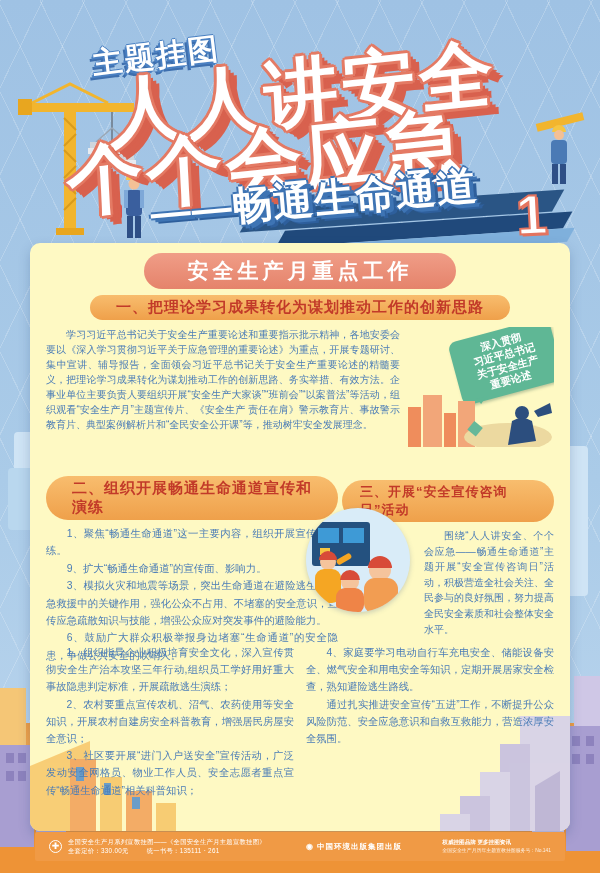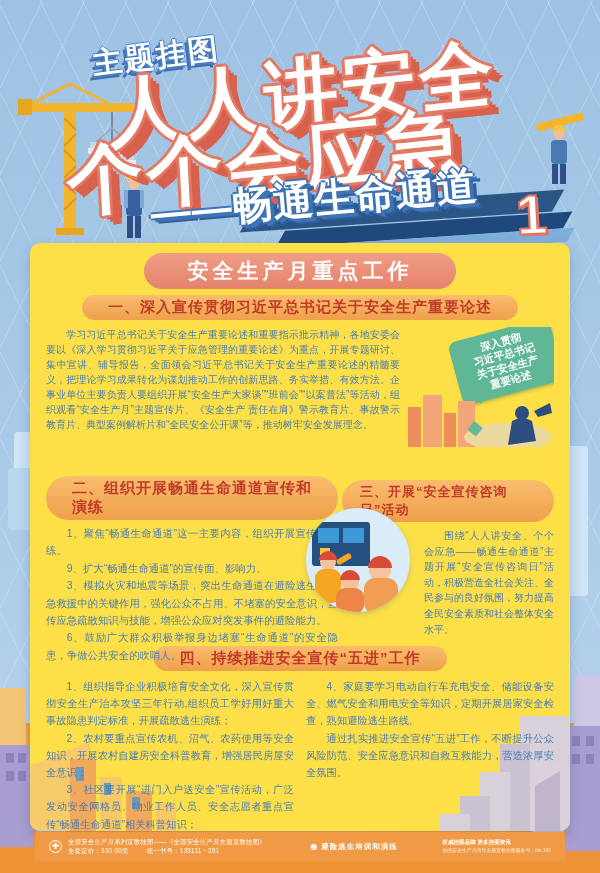--- a/index.html
+++ b/index.html
@@ -45,21 +45,21 @@
   .topillo { position:absolute; z-index:2; }
 
   
   .tab { position:absolute; z-index:3; border-radius:4px; }
   .tab1 { left:14px; top:432px; width:24px; height:48px; background:#cfe4f5; }
   .tab2 { left:8px; top:468px; width:28px; height:62px; background:#b9d7ee; }
   .tab3 { right:12px; top:446px; width:22px; height:150px; background:#cfe4f5; }
 
   
   .card { position:absolute; left:30px; top:243px; width:540px; height:588px; z-index:4;
-    background:#fde047; border-radius:10px; box-shadow:0 5px 12px rgba(50,80,130,.28);
+    background:#fef9c3; border-radius:10px; box-shadow:0 5px 12px rgba(50,80,130,.28);
     padding:8px 16px 0; overflow:hidden; }
   .card-illo { position:absolute; z-index:0; }
   .card-content { position:relative; z-index:1; }
 
   .hdr-pill { width:312px; height:36px; margin:2px auto 6px; border-radius:20px;
     background:linear-gradient(180deg,#f09d87,#e5836b); color:#fff; font-weight:900;
     font-size:21px; letter-spacing:4px; display:flex; align-items:center; justify-content:center; }
   .pill { display:block; width:fit-content; margin:4px auto 7px; padding:3px 26px;
     border-radius:999px; background:linear-gradient(180deg,#f8bd6e,#efa04a);
     color:#c23a29; font-weight:900; font-size:15px; letter-spacing:1px; }
@@ -204,21 +204,21 @@
       <rect x="60" y="28" width="30" height="87" fill="#c6bfe2"></rect>
       <rect x="40" y="56" width="30" height="59" fill="#d6d0ea"></rect>
       <rect x="20" y="80" width="30" height="35" fill="#c6bfe2"></rect>
       <rect x="0" y="98" width="30" height="17" fill="#d6d0ea"></rect>
       <path d="M95 70 L120 55 L120 115 L95 115 Z" fill="#b9b0d8"></path>
     </svg>
 
     <div class="card-content">
       <div class="hdr-pill">安全生产月重点工作</div>
 
-      <span class="pill">一、深入宣传贯彻习近平总书记关于安全生产重要论述</span>
+      <span class="pill">一、把理论学习成果转化为谋划推动工作的创新思路</span>
       <div class="sec1-body blue-text">
         <span class="illo1">
           <span class="tag">
             <span>深入贯彻</span><br>
             <span>习近平总书记</span><br>
             <span>关于安全生产</span><br>
             <span>重要论述</span>
           </span>
           <svg class="skyline" width="152" height="58" viewBox="0 0 152 58">
             <rect x="0" y="18" width="13" height="40" fill="#ef8d5c"></rect>
@@ -260,21 +260,20 @@
             <path d="M62 60 a12 12 0 0 1 24 0 z" fill="#d84b38"></path>
             <rect x="58" y="70" width="34" height="36" rx="11" fill="#f29d52"></rect>
           </svg>
         </div>
         <div class="sec3">
           <span class="pill small">三、开展“安全宣传咨询日”活动</span>
           <p class="blue-text">围绕“人人讲安全、个个会应急——畅通生命通道”主题开展“安全宣传咨询日”活动，积极营造全社会关注、全民参与的良好氛围，努力提高全民安全素质和社会整体安全水平。</p>
         </div>
       </div>
 
-      <span class="pill">四、持续推进安全宣传“五进”工作</span>
       <div class="cols4">
         <div class="col">
           <p class="blue-text">1、组织指导企业积极培育安全文化，深入宣传贯彻安全生产治本攻坚三年行动,组织员工学好用好重大事故隐患判定标准，开展疏散逃生演练；</p>
           <p class="blue-text">2、农村要重点宣传农机、沼气、农药使用等安全知识，开展农村自建房安全科普教育，增强居民房屋安全意识；</p>
           <p class="blue-text">3、社区要开展“进门入户送安全”宣传活动，广泛发动安全网格员、物业工作人员、安全志愿者重点宣传“畅通生命通道”相关科普知识；</p>
         </div>
         <div class="col">
           <p class="blue-text">4、家庭要学习电动自行车充电安全、储能设备安全、燃气安全和用电安全等知识，定期开展居家安全检查，熟知避险逃生路线。</p>
           <p class="blue-text">通过扎实推进安全宣传“五进”工作，不断提升公众风险防范、安全应急意识和自救互救能力，营造浓厚安全氛围。</p>
         </div>
@@ -288,20 +287,20 @@
       <div class="f-lines">
         <p>全国安全生产月系列宣教挂图——《全国安全生产月主题宣教挂图》</p>
         <p>
           <span>全套定价：330.00元</span><span class="gap"></span>
           <span>统一书号：135111 · 261</span>
         </p>
       </div>
     </div>
     <div class="f-center">
       <span class="f-dot">◉</span>
-      <span>避险逃生培训和演练</span>
+      <span>中国环境出版集团出版</span>
     </div>
     <div class="f-right">
       <p class="l1">权威挂图品牌 更多挂图资讯</p>
       <p class="l2">全国安全生产月历年主题宣教挂图服务号：No.141</p>
     </div>
   </div>
 </div>
 
 </body></html>

